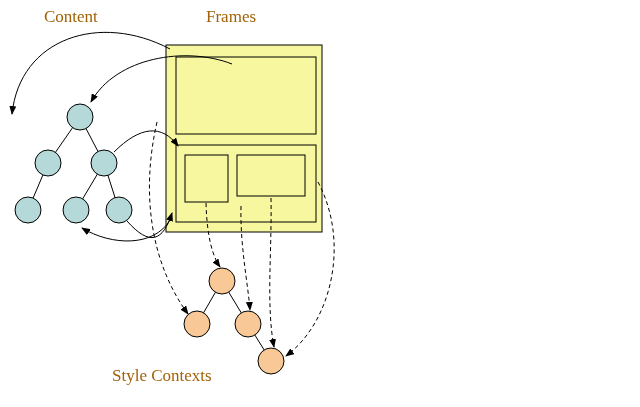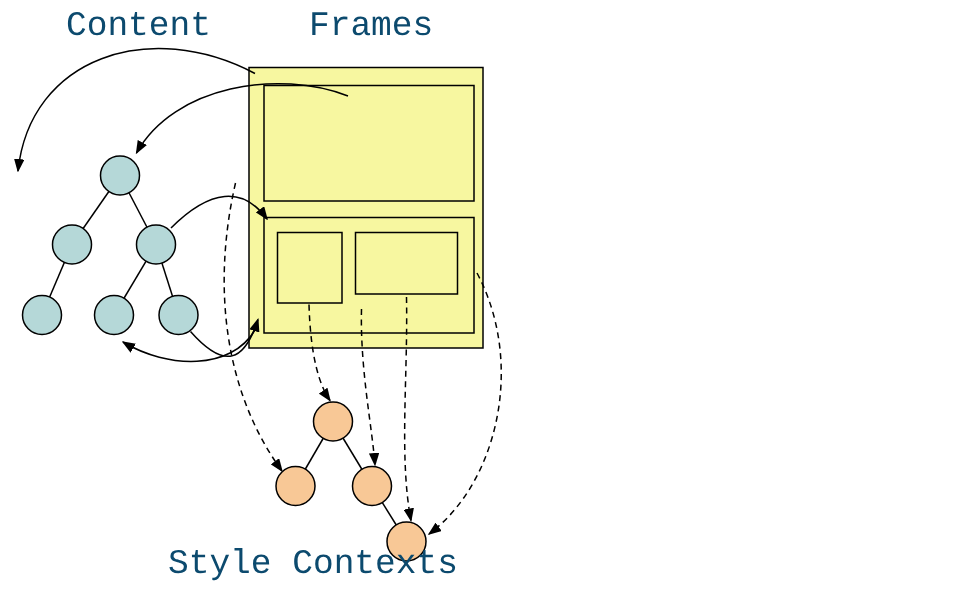--- a/index.html
+++ b/index.html
@@ -15,24 +15,24 @@
     background: #ffffff;
     font-family: "Liberation Serif", serif;
   }
   .stage svg {
     position: absolute;
     left: 0;
     top: 0;
   }
   .lbl {
     position: absolute;
-    font-family: Liberation Mono, monospace;
-    font-size: 23px;
+    font-family: Liberation Serif, serif;
+    font-size: 17px;
     line-height: 24px;
-    color: #0c4a6e;
+    color: #a16207;
     white-space: nowrap;
   }
   .lbl-content { left: 44px;  top: 5px; }
   .lbl-frames  { left: 206px; top: 5px; }
   .lbl-style   { left: 112px; top: 364px; }
 </style>
 </head>
 <body>
 
 <div class="stage" style="background: rgb(255, 255, 255);">

